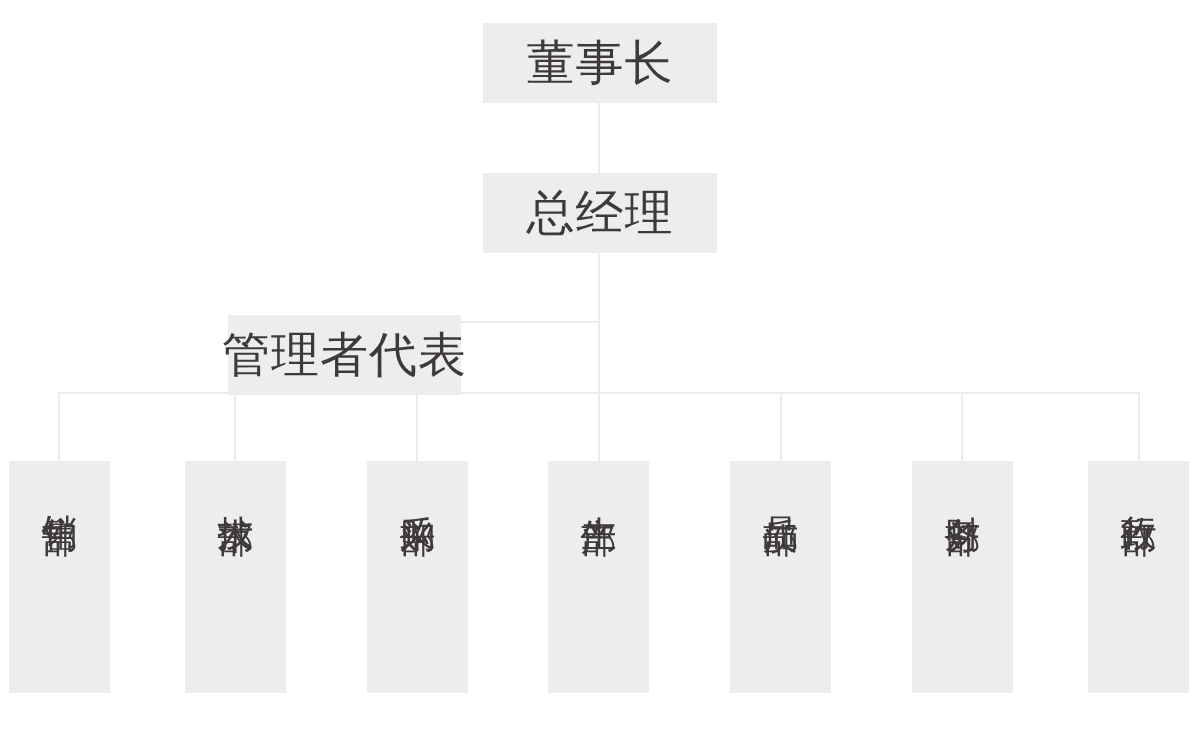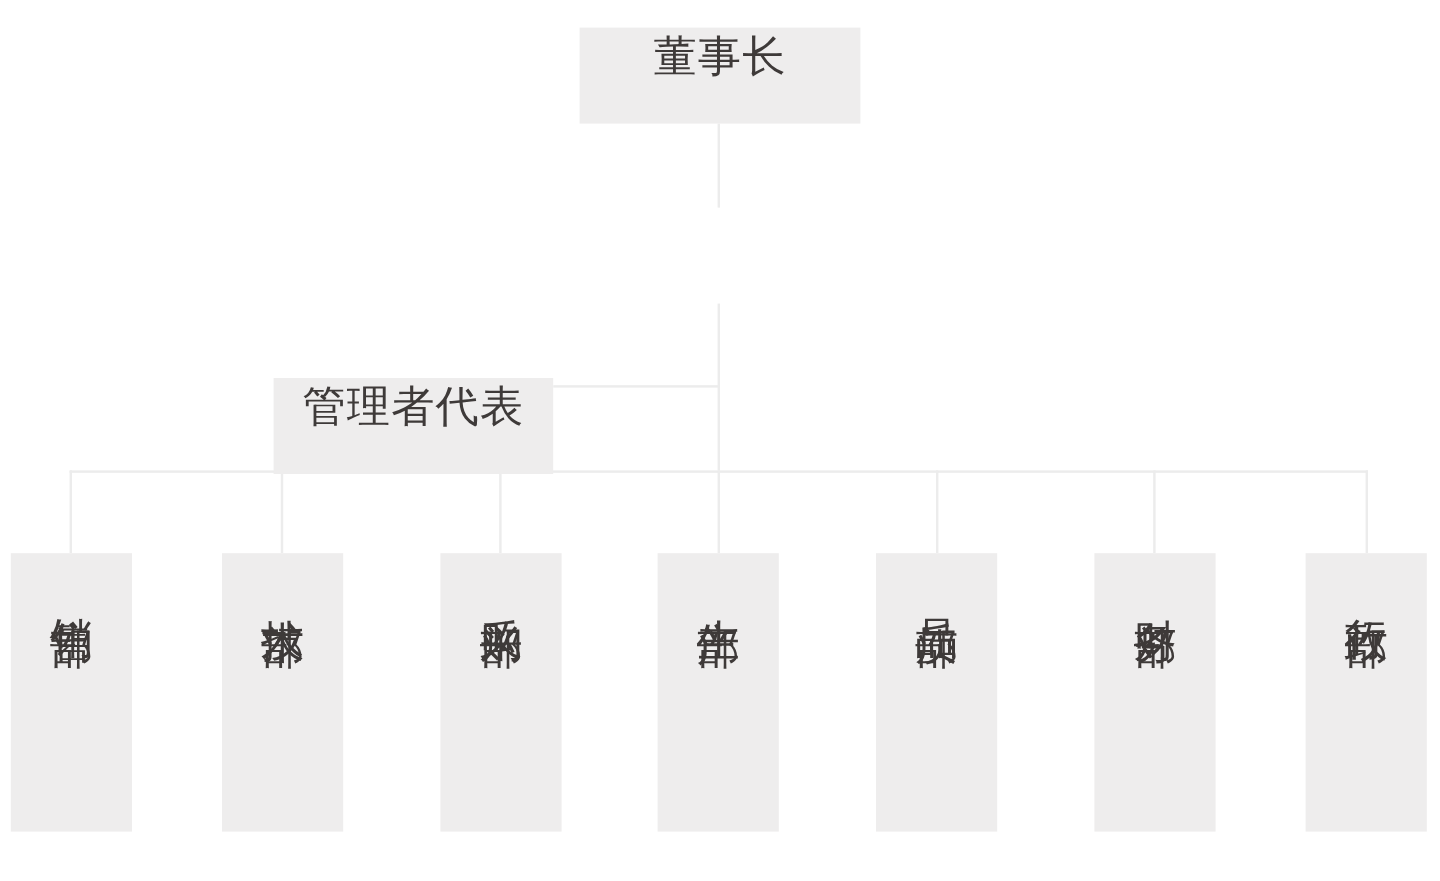--- a/index.html
+++ b/index.html
@@ -24,22 +24,23 @@
     background: var(--line, #ececec);
   }
   .vline { width: 2px; }
   .hline { height: 2px; }
 
   
   .node {
     position: absolute;
     background: var(--box-fill, #eeeded);
     display: flex;
+    align-items: center;
     justify-content: center;
-    font-size: 36px;
+    font-size: 48px;
     letter-spacing: 1px;
     color: var(--ink, #3e3a39);
     white-space: nowrap;
   }
   #node-chairman { left: 483px; top: 23px;  width: 234px; height: 80px; }
   #node-gm       { left: 483px; top: 173px; width: 234px; height: 80px; }
   #node-rep      { left: 228px; top: 283px; width: 233px; height: 80px; margin-top: 32px; }
 
   
   .dept {
@@ -78,20 +79,23 @@
   <div class="vline" style="left:416px;  top:392px; height:69px;"></div>
   <div class="vline" style="left:598px;  top:392px; height:69px;"></div>
   <div class="vline" style="left:780px;  top:392px; height:69px;"></div>
   <div class="vline" style="left:961px;  top:392px; height:69px;"></div>
   <div class="vline" style="left:1138px; top:392px; height:69px;"></div>
 
   <div class="node" id="node-chairman">
     <span>董事长</span>
   </div>
 
+  <div class="node" id="node-gm">
+    <span>总经理</span>
+  </div>
 
   <div class="node" id="node-rep">
     <span>管理者代表</span>
   </div>
 
   <div class="dept" style="left:9px;">
     <span class="vtext">销售部</span>
   </div>
   <div class="dept" style="left:185px;">
     <span class="vtext">技术部</span>

